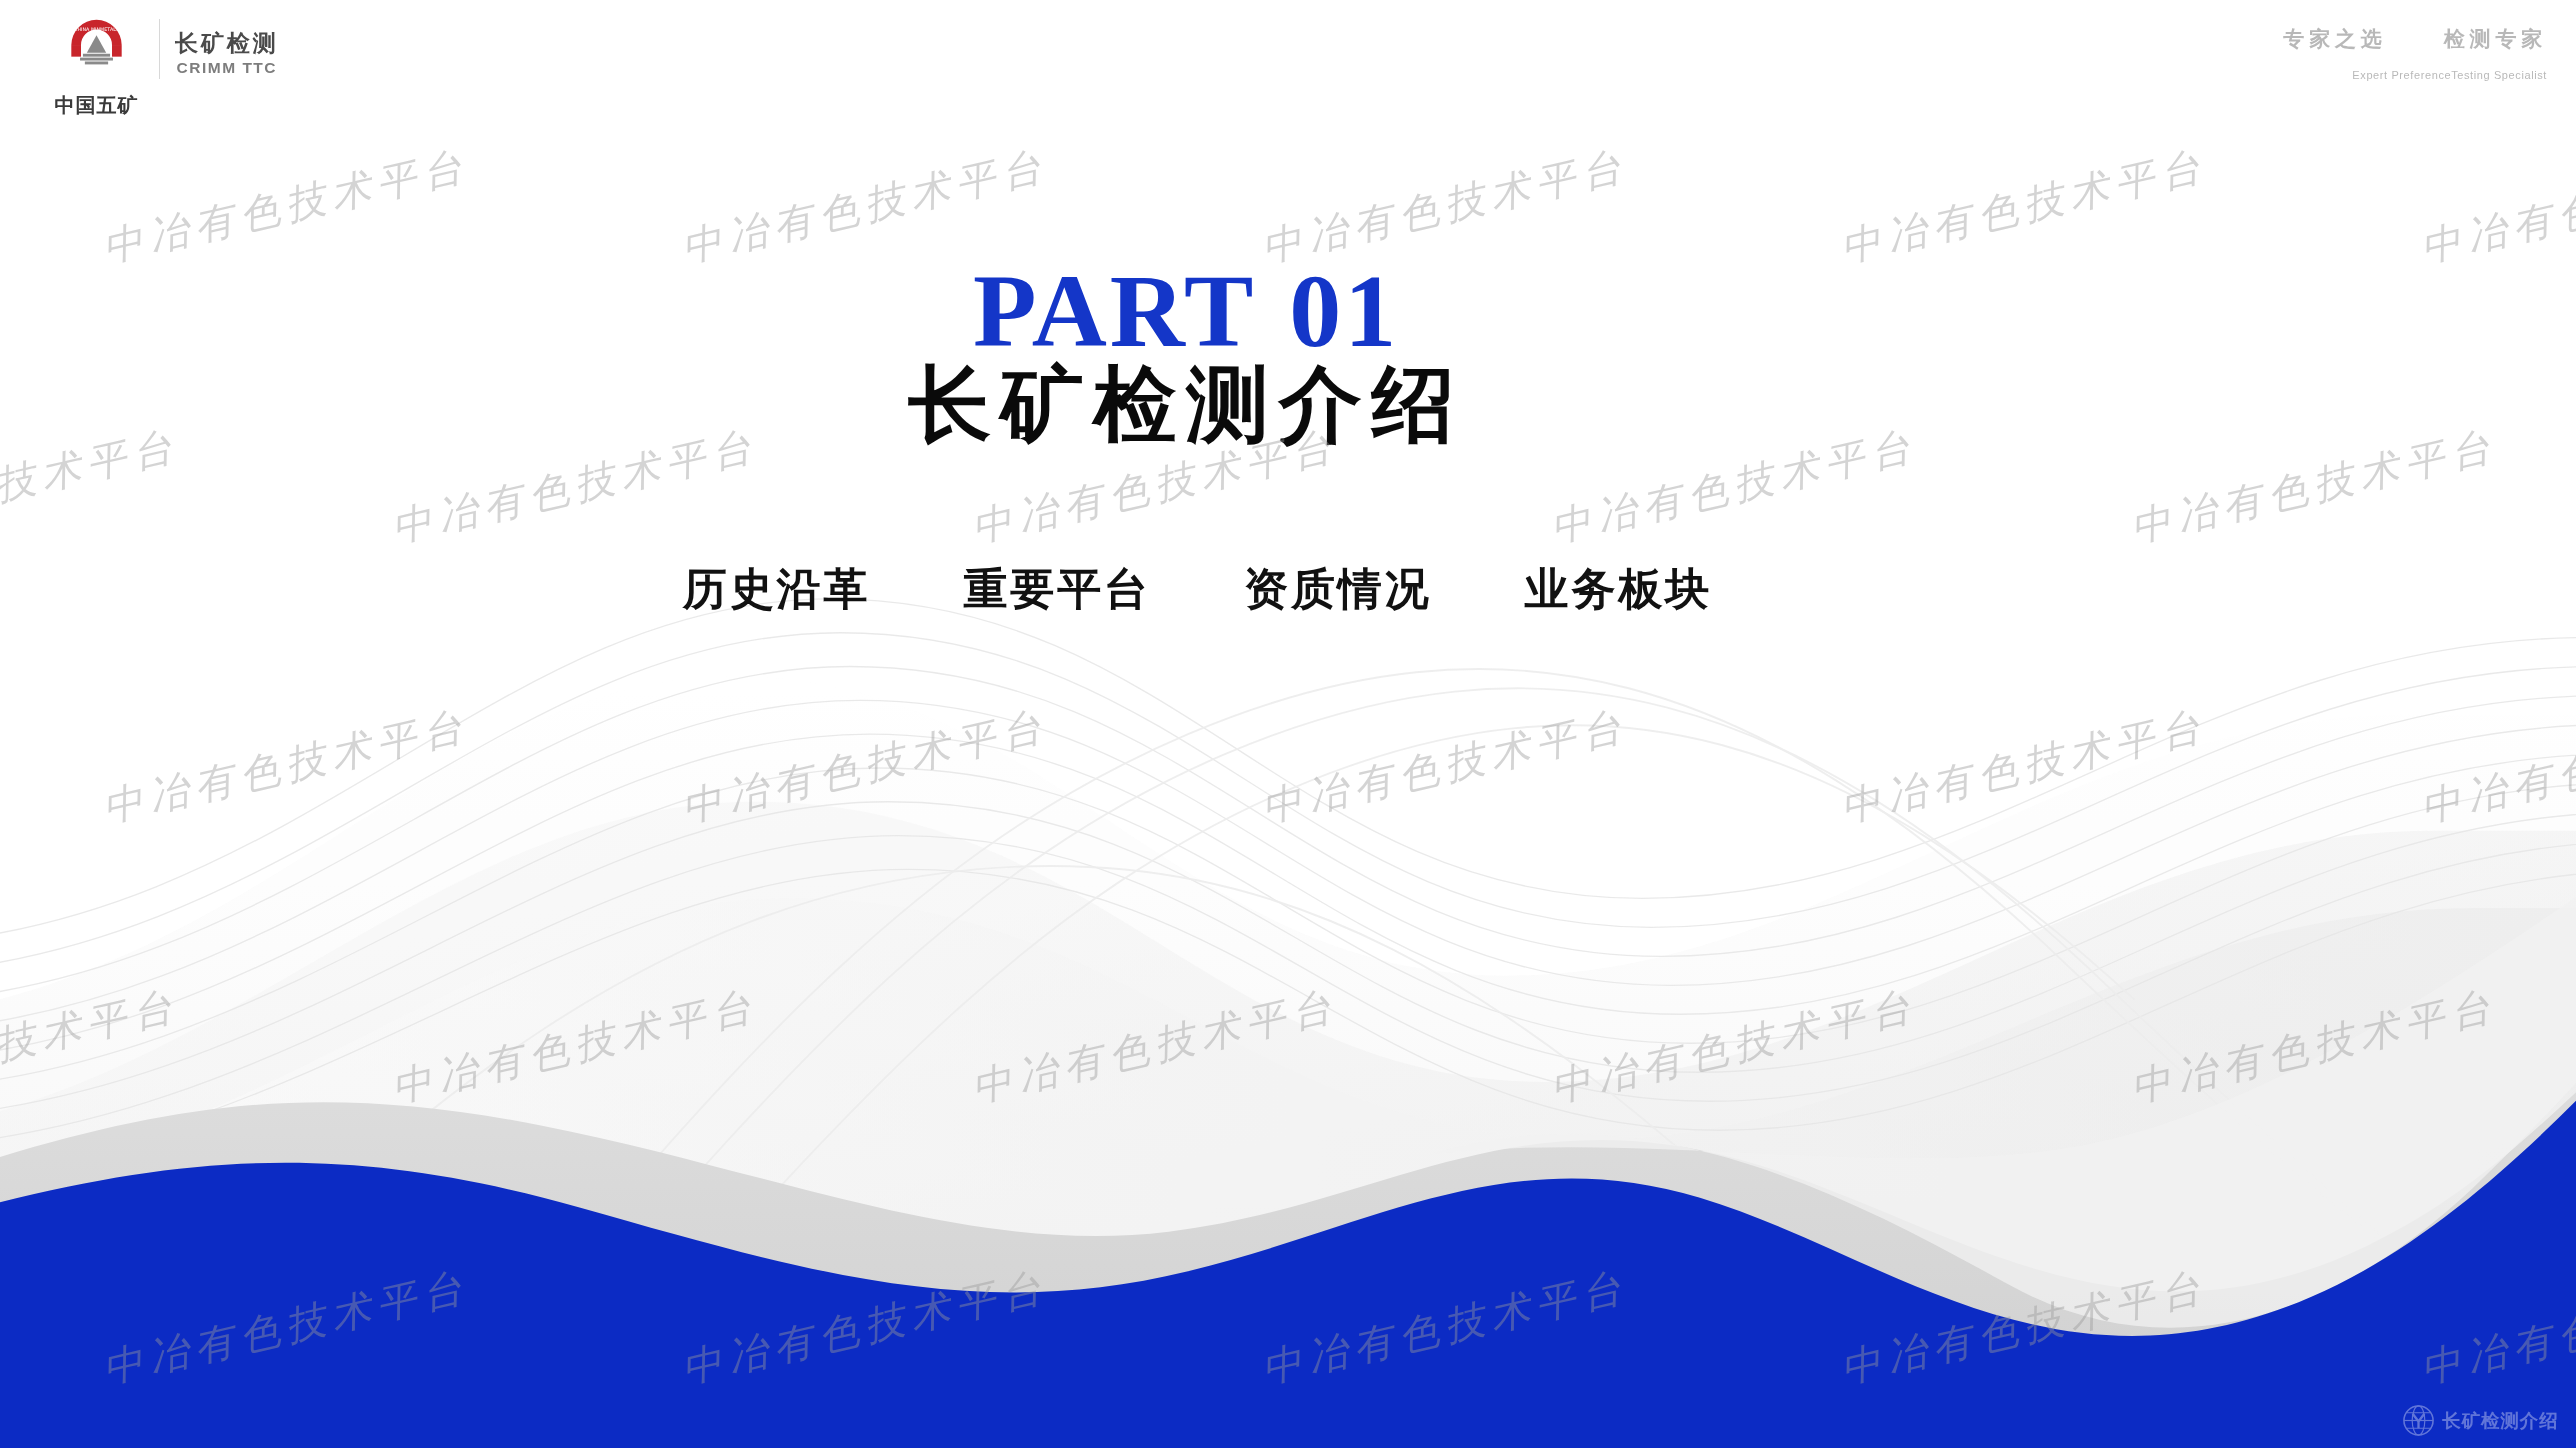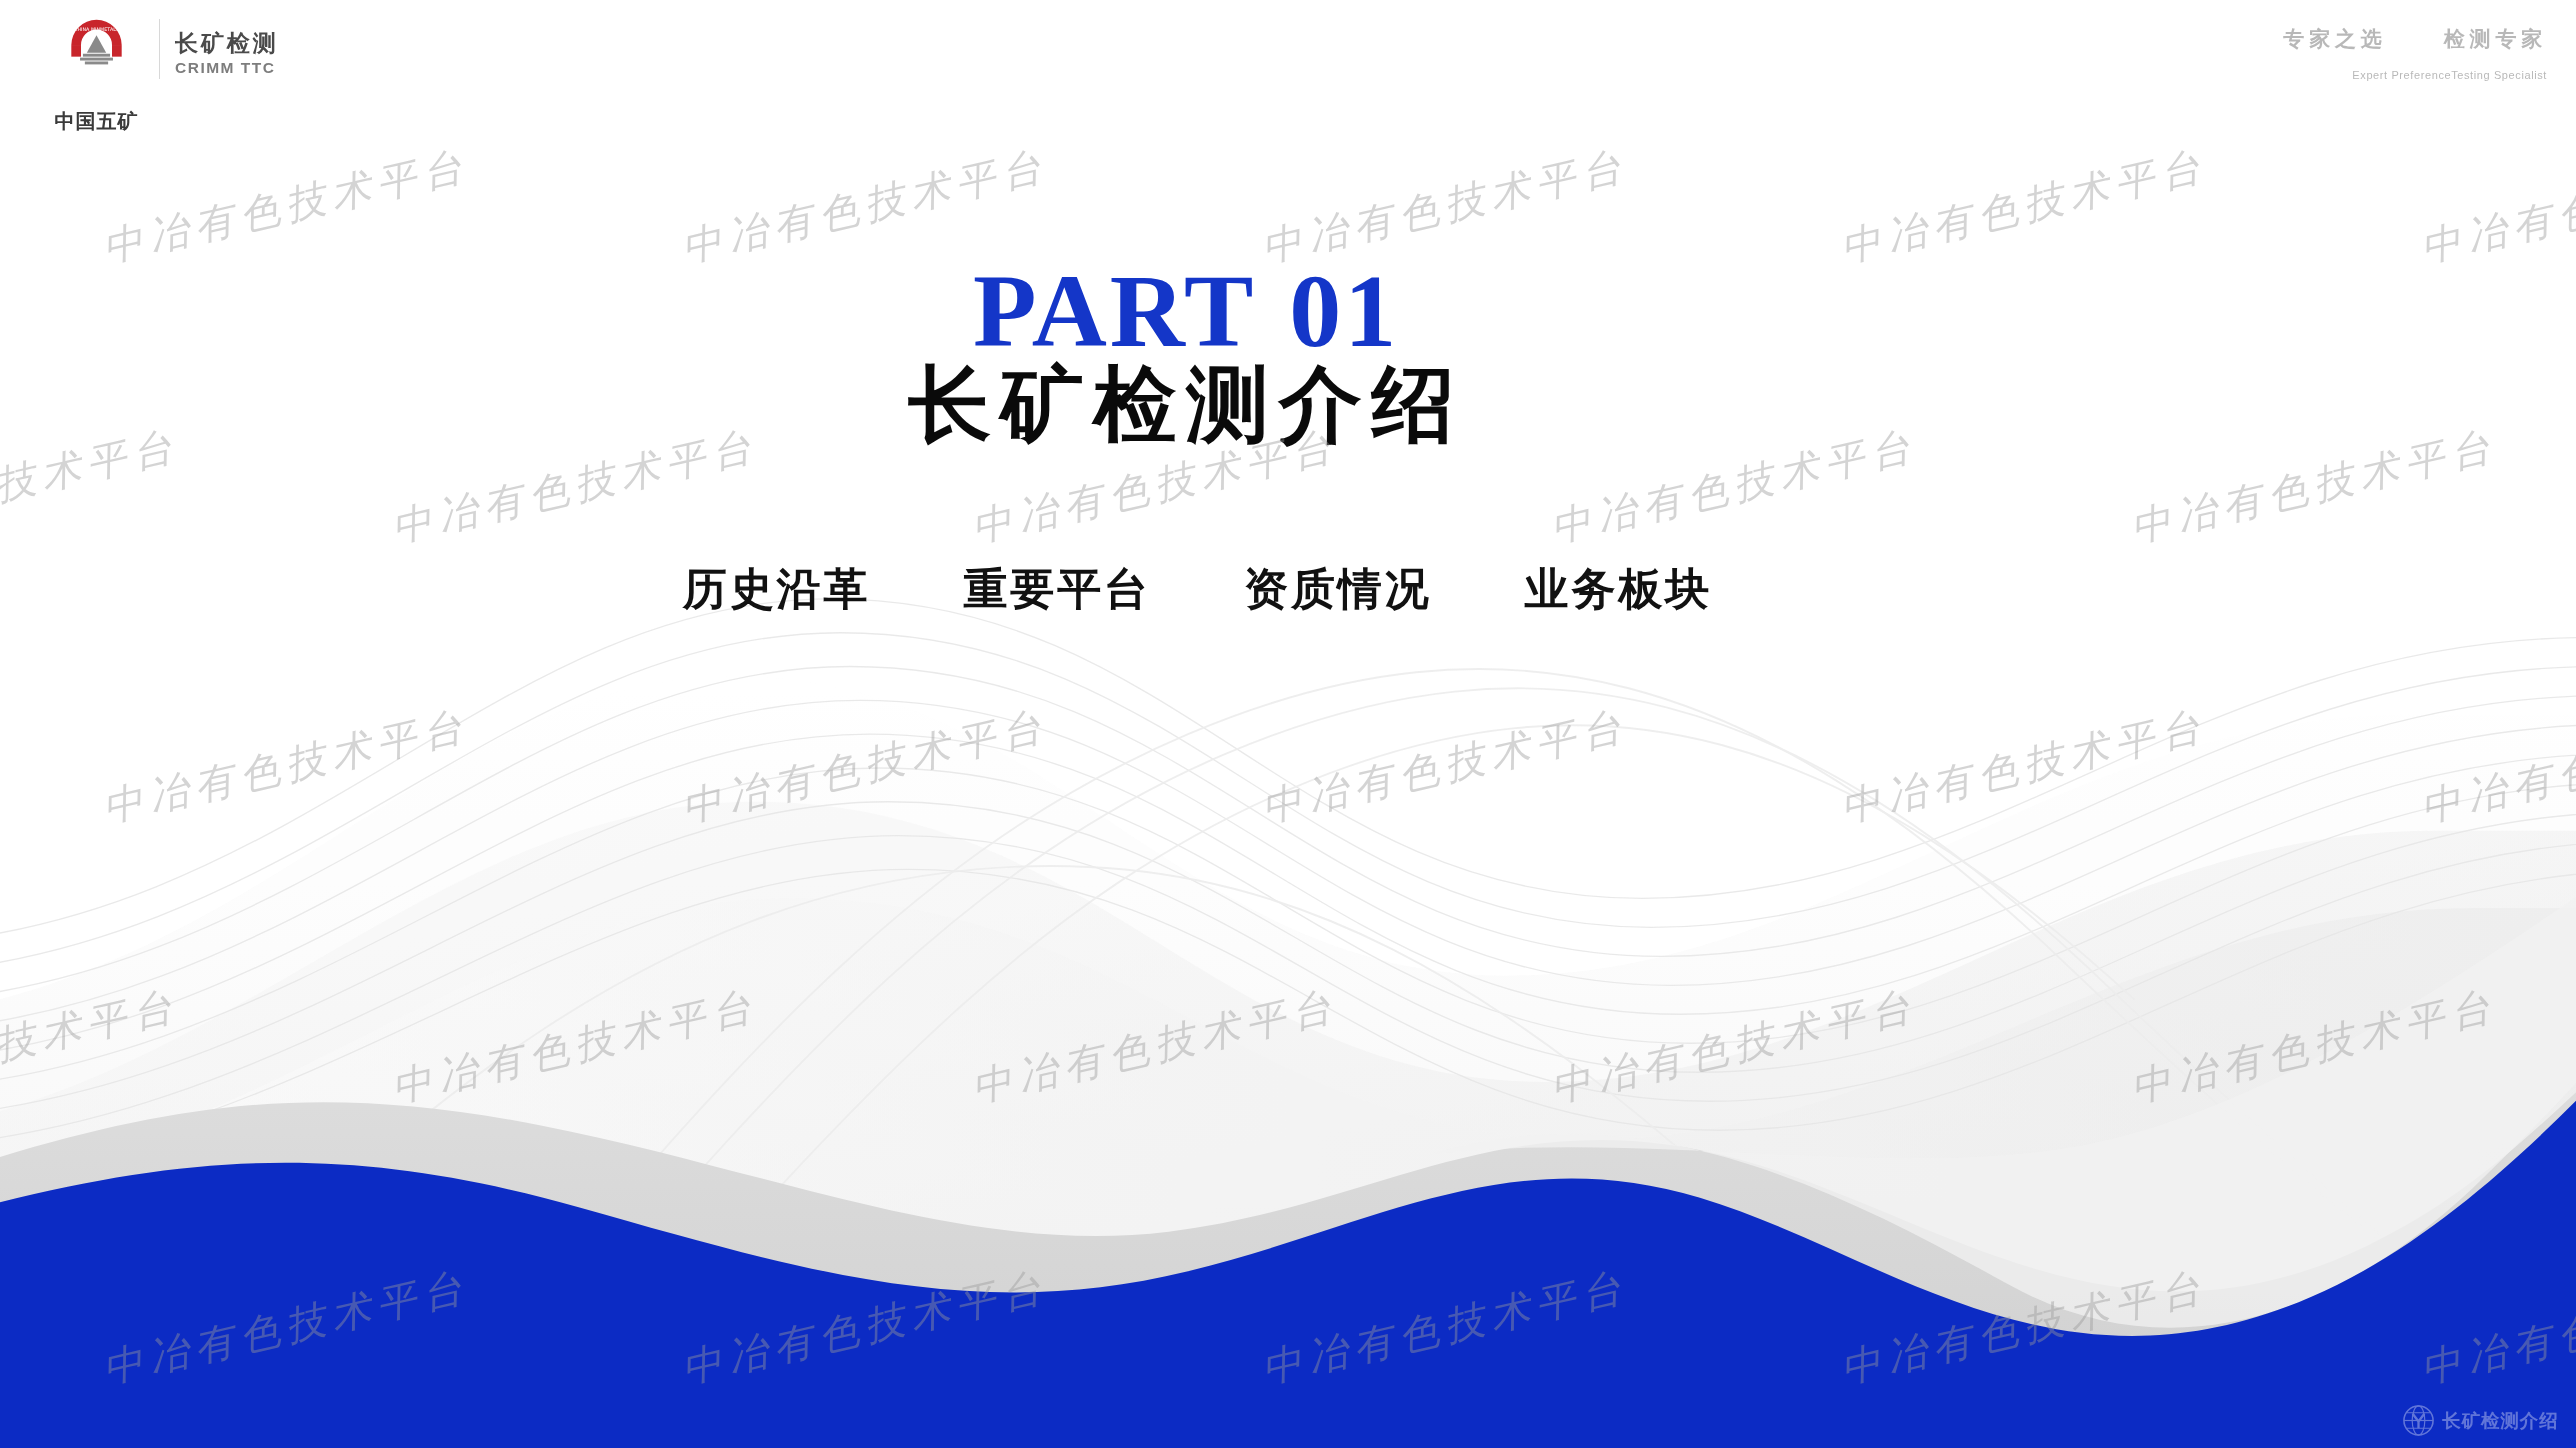--- a/index.html
+++ b/index.html
@@ -42,31 +42,32 @@
     width: 93px;
     height: 81px;
   }
   .logo-cn-name {
     font-size: 20px;
     font-weight: 700;
     color: #3a3a3a;
     letter-spacing: 1px;
     text-align: center;
     line-height: 1;
-    margin-top: 16px;
+    margin-top: 0;
     font-family: "DejaVu Sans", sans-serif;
   }
   .logo-divider {
     width: 1px;
     height: 60px;
     background: #d8d8d8;
     margin: 5.8px 15.5px 0 15.5px;
   }
   .logo-sub {
     padding-top: 17.4px;
+    text-align: center;
   }
   .logo-sub-cn {
     font-size: 23px;
     font-weight: 700;
     color: #4a4a4a;
     letter-spacing: 2.9px;
     line-height: 1.1;
     font-family: "DejaVu Sans", sans-serif;
   }
   .logo-sub-en {

